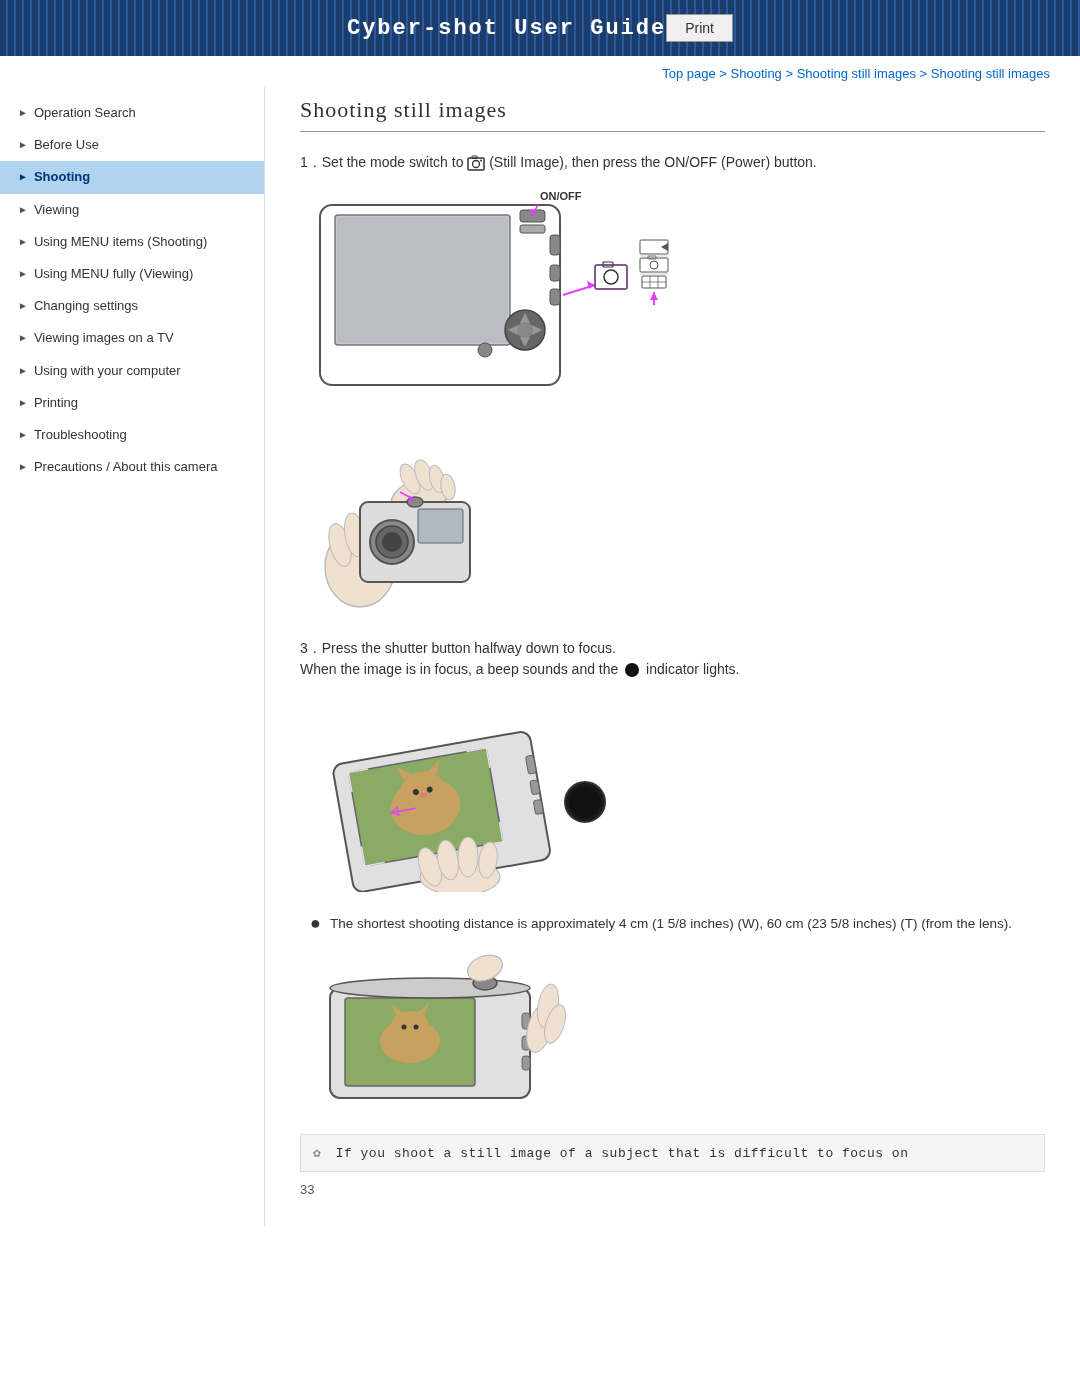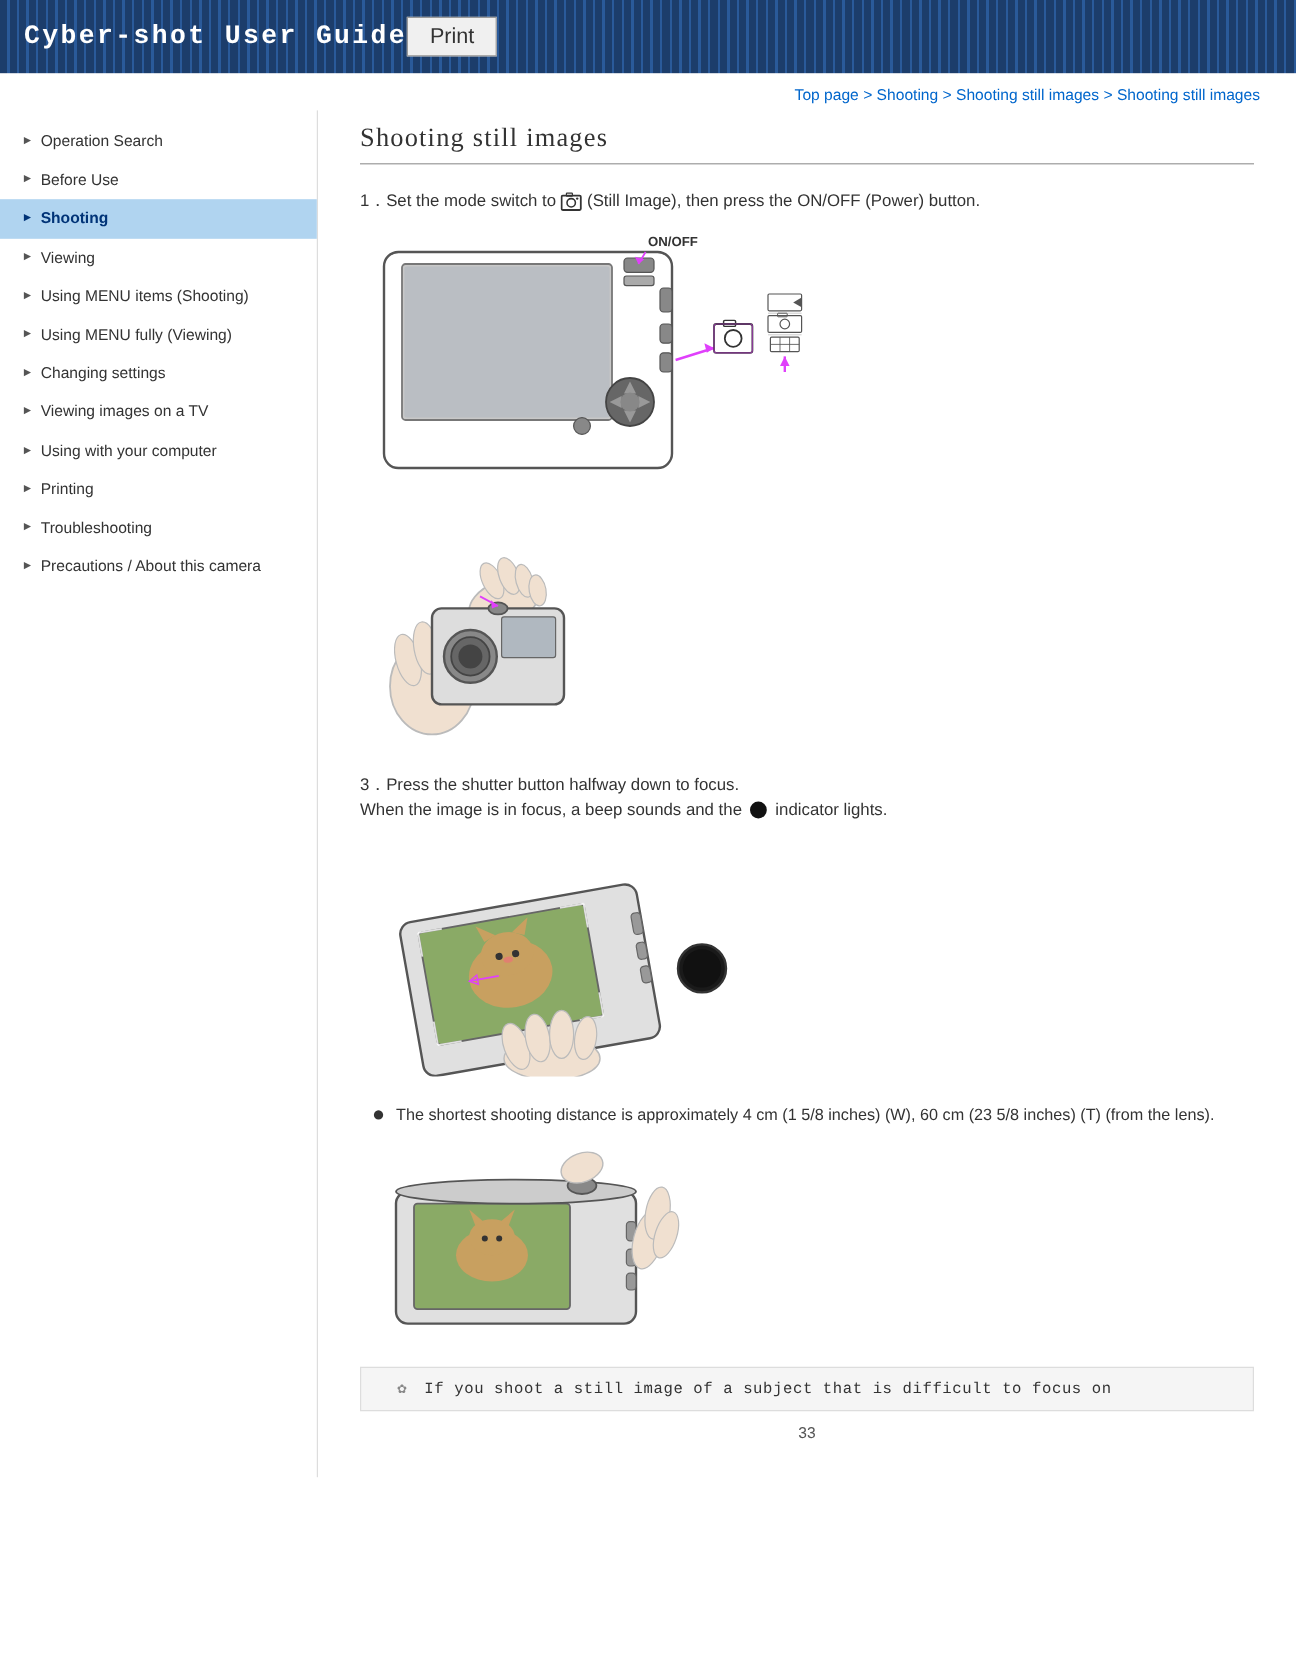--- a/index.html
+++ b/index.html
@@ -16,34 +16,34 @@
     .header {
       background: linear-gradient(to right, #1a3a5c, #2a5a8c, #1a3a5c);
       background: repeating-linear-gradient(
         90deg,
         #1c3d6b 0px, #1c3d6b 6px,
         #2a5a9a 6px, #2a5a9a 8px
       );
       padding: 14px 20px;
       display: flex;
       align-items: center;
-      justify-content: flex-start;
+      justify-content: center;
     }
     .header-title {
       color: #fff;
       font-size: 22px;
       font-family: 'Courier New', monospace;
       font-weight: bold;
       letter-spacing: 2px;
     }
     .print-button {
       background: #f0f0f0;
       border: 1px solid #999;
       padding: 5px 18px;
-      font-size: 18px;
+      font-size: 14px;
       cursor: pointer;
       color: #333;
     }
 
     
     .breadcrumb {
       text-align: right;
       padding: 10px 30px 6px 30px;
       font-size: 13px;
       color: #0066cc;
@@ -170,35 +170,35 @@
       min-width: 16px;
       font-size: 18px;
       line-height: 1.1;
       margin-right: 4px;
     }
 
     
     .tip-box {
       background: #f5f5f5;
       border: 1px solid #ddd;
-      padding: 10px 30px;
+      padding: 10px 12px;
       font-size: 13px;
       margin-top: 20px;
       color: #333;
       font-family: 'Courier New', monospace;
       letter-spacing: 0.5px;
     }
     .tip-icon {
       color: #888;
       margin-right: 6px;
     }
 
     
     .page-number {
-      text-align: center;
+      text-align: left;
       font-size: 13px;
       color: #555;
       margin-top: 10px;
     }
   </style>
 </head>
 <body>
 
 <div class="header">
   <span class="header-title">Cyber-shot User Guide</span>

